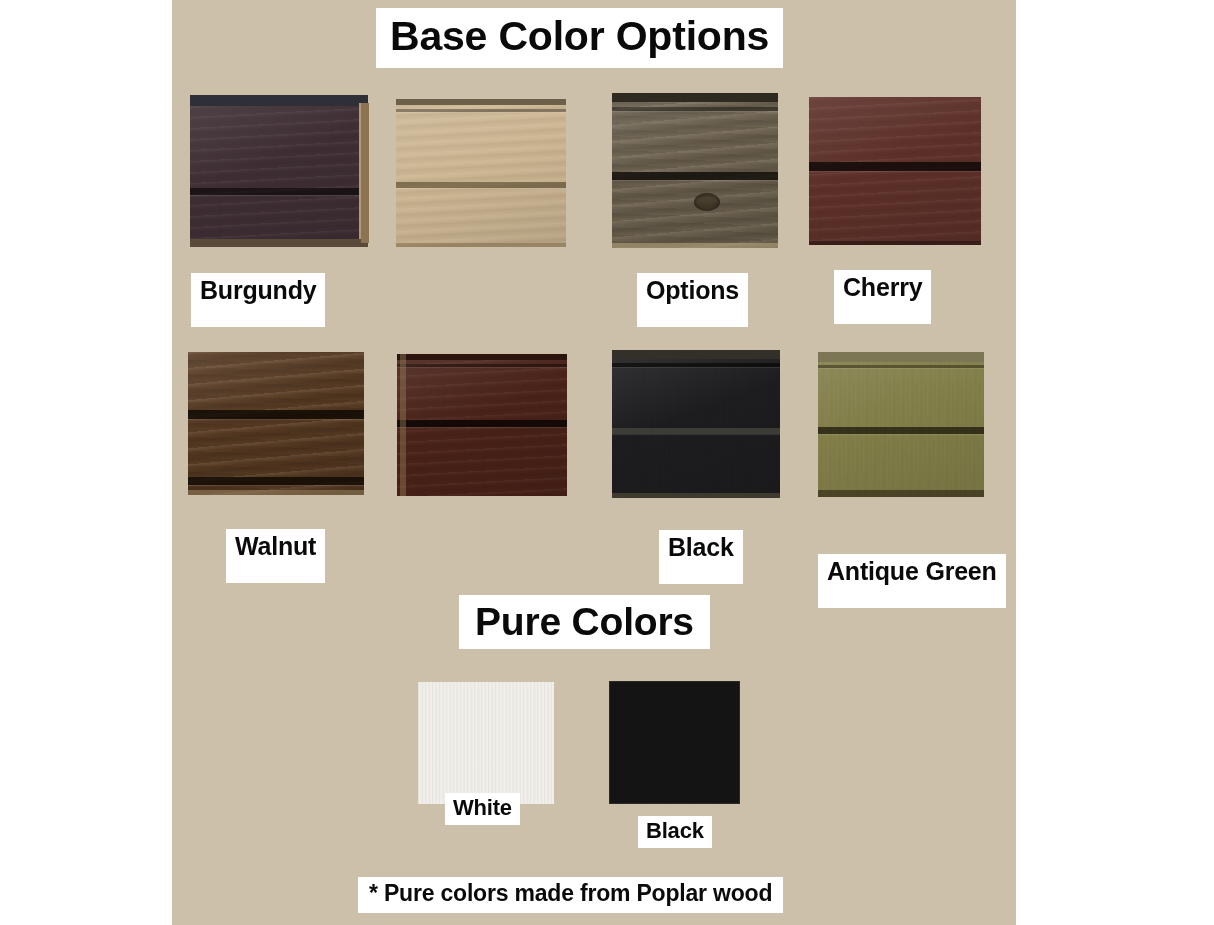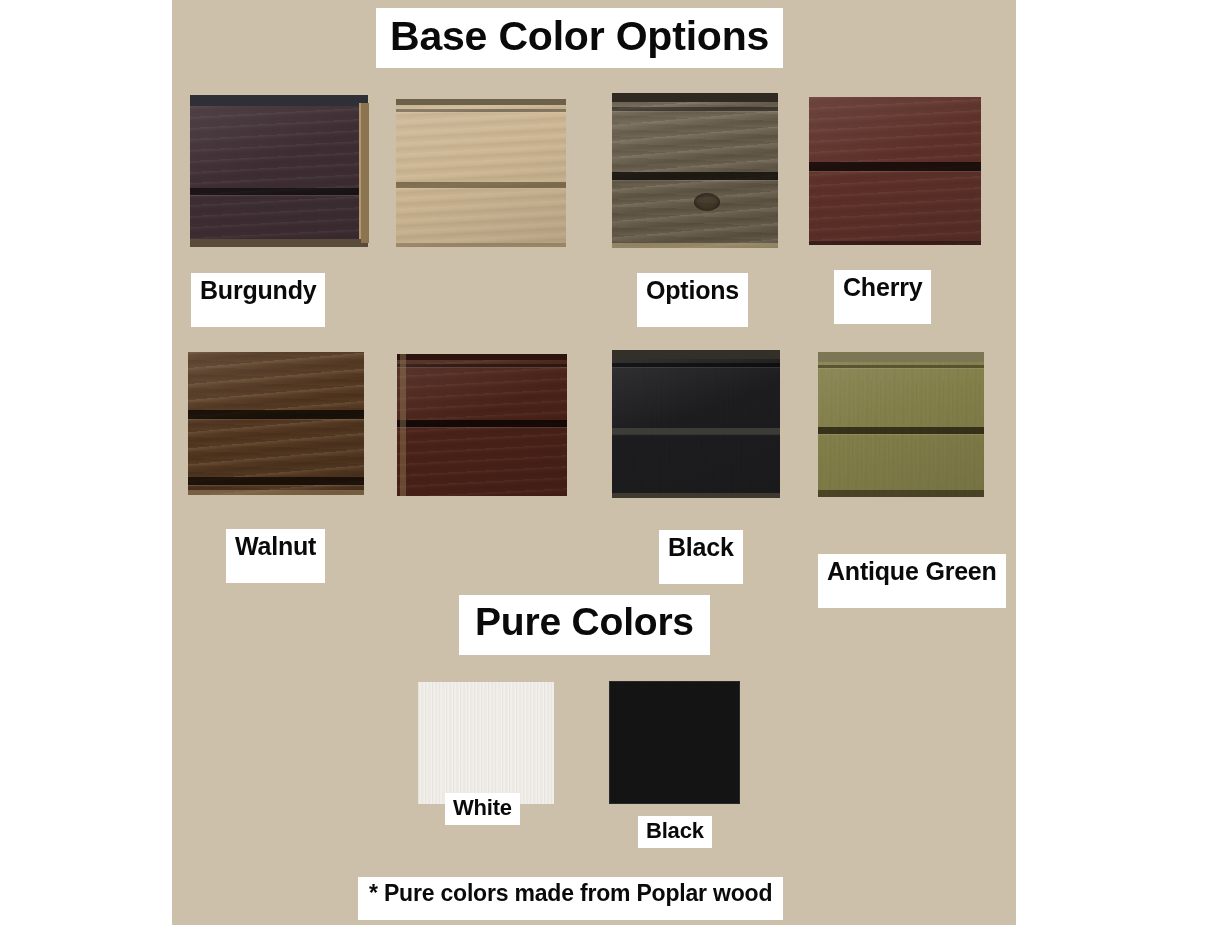--- a/index.html
+++ b/index.html
@@ -36,36 +36,36 @@
     letter-spacing: -0.2px;
   }
 
   .title {
     font-size: 41px;
     padding: 8px 14px 11px 14px;
   }
 
   .subtitle {
     font-size: 39px;
-    padding: 7px 16px 14px 16px;
+    padding: 7px 16px 8px 16px;
   }
 
   .swatch-label {
     font-size: 25px;
     padding: 5px 9px 24px 9px;
   }
 
   .small-label {
     font-size: 22px;
     padding: 4px 8px 6px 8px;
   }
 
   .footnote {
     font-size: 23px;
-    padding: 5px 11px 15px 11px;
+    padding: 5px 11px 8px 11px;
     text-align: center;
   }
 
   
   .swatch {
     position: absolute;
     overflow: hidden;
   }
 
   

